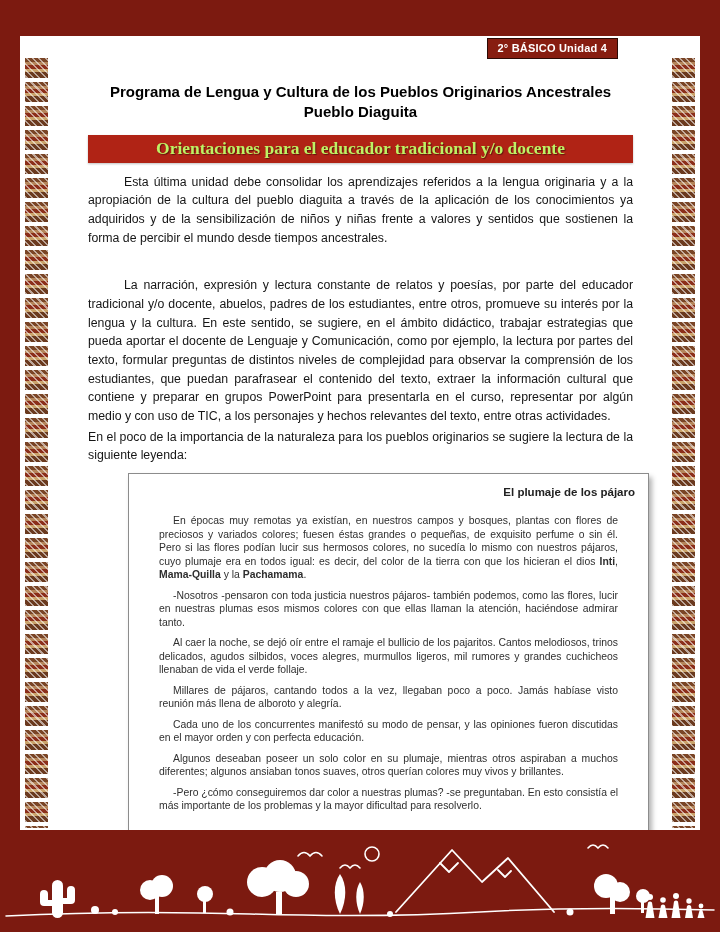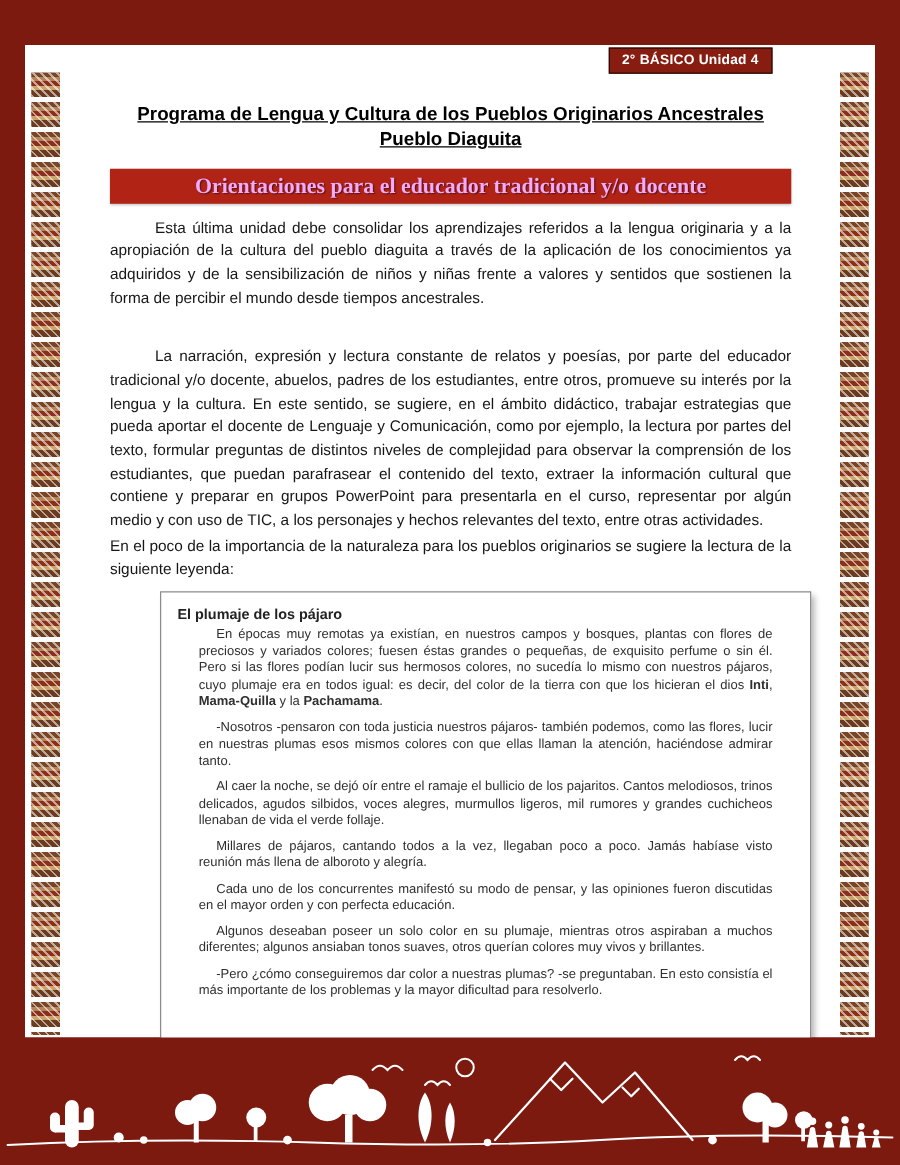--- a/index.html
+++ b/index.html
@@ -17,36 +17,36 @@
         #caa36b 11px 14px, #6b3a1f 14px 20px, #ffffff 20px 24px);
   }
   .strip-left{left:5px;}
   .strip-right{right:5px;}
 
   .badge{position:absolute;top:38px;right:102px;background:#871d10;border:1px solid #2b0a05;
     color:#fff;font-size:11px;font-weight:700;padding:3px 10px 4px;letter-spacing:.2px;}
 
   .content{position:absolute;left:68px;right:67px;top:0;}
 
-  .title{margin-top:46px;font-size:15px;font-weight:700;text-align:center;line-height:1.35;color:#000;text-decoration:underline;}
+  .title{margin-top:46px;font-size:15px;font-weight:700;text-align:center;line-height:1.35;color:#000;}
 
-  .banner{margin-top:12px;background:#b02315;color:#f0abfc;
+  .banner{margin-top:12px;background:#b02315;color:#bef264;
     font-family:"Liberation Serif",serif;font-size:17.5px;font-weight:700;
     text-align:center;padding:3px 0 4px;text-shadow:1px 1px 1px rgba(0,0,0,.45);
     box-shadow:0 1px 2px rgba(0,0,0,.25);}
 
   .body-p{margin:10px 0 0;font-size:12.3px;line-height:1.52;text-align:justify;color:#161616;}
   .indent{text-indent:36px;}
   .p2{margin-top:29px;}
   .p3{margin-top:2px;}
 
   .legend-box{box-sizing:border-box;width:521px;height:374px;margin:8px 0 0 40px;background:#fff;
     border:1px solid #8c8c8c;box-shadow:3px 4px 5px rgba(0,0,0,.3);
     padding:10px 13px 0;overflow:hidden;}
-  .story-title{text-align:left;font-weight:700;font-size:11.5px;margin:2px 0 3px;color:#222;}
+  .story-title{text-align:right;font-weight:700;font-size:11.5px;margin:2px 0 16px;color:#222;}
   .story-p{margin:0 17px 7px;font-size:10.4px;line-height:1.3;text-align:justify;text-indent:14px;color:#2f2f2f;}
 
   .footer{position:absolute;left:0;right:0;bottom:0;height:102px;background:#7c1a10;}
   .footer svg{display:block;}
 </style>
 </head>
 <body>
 
 <div class="page">
 

